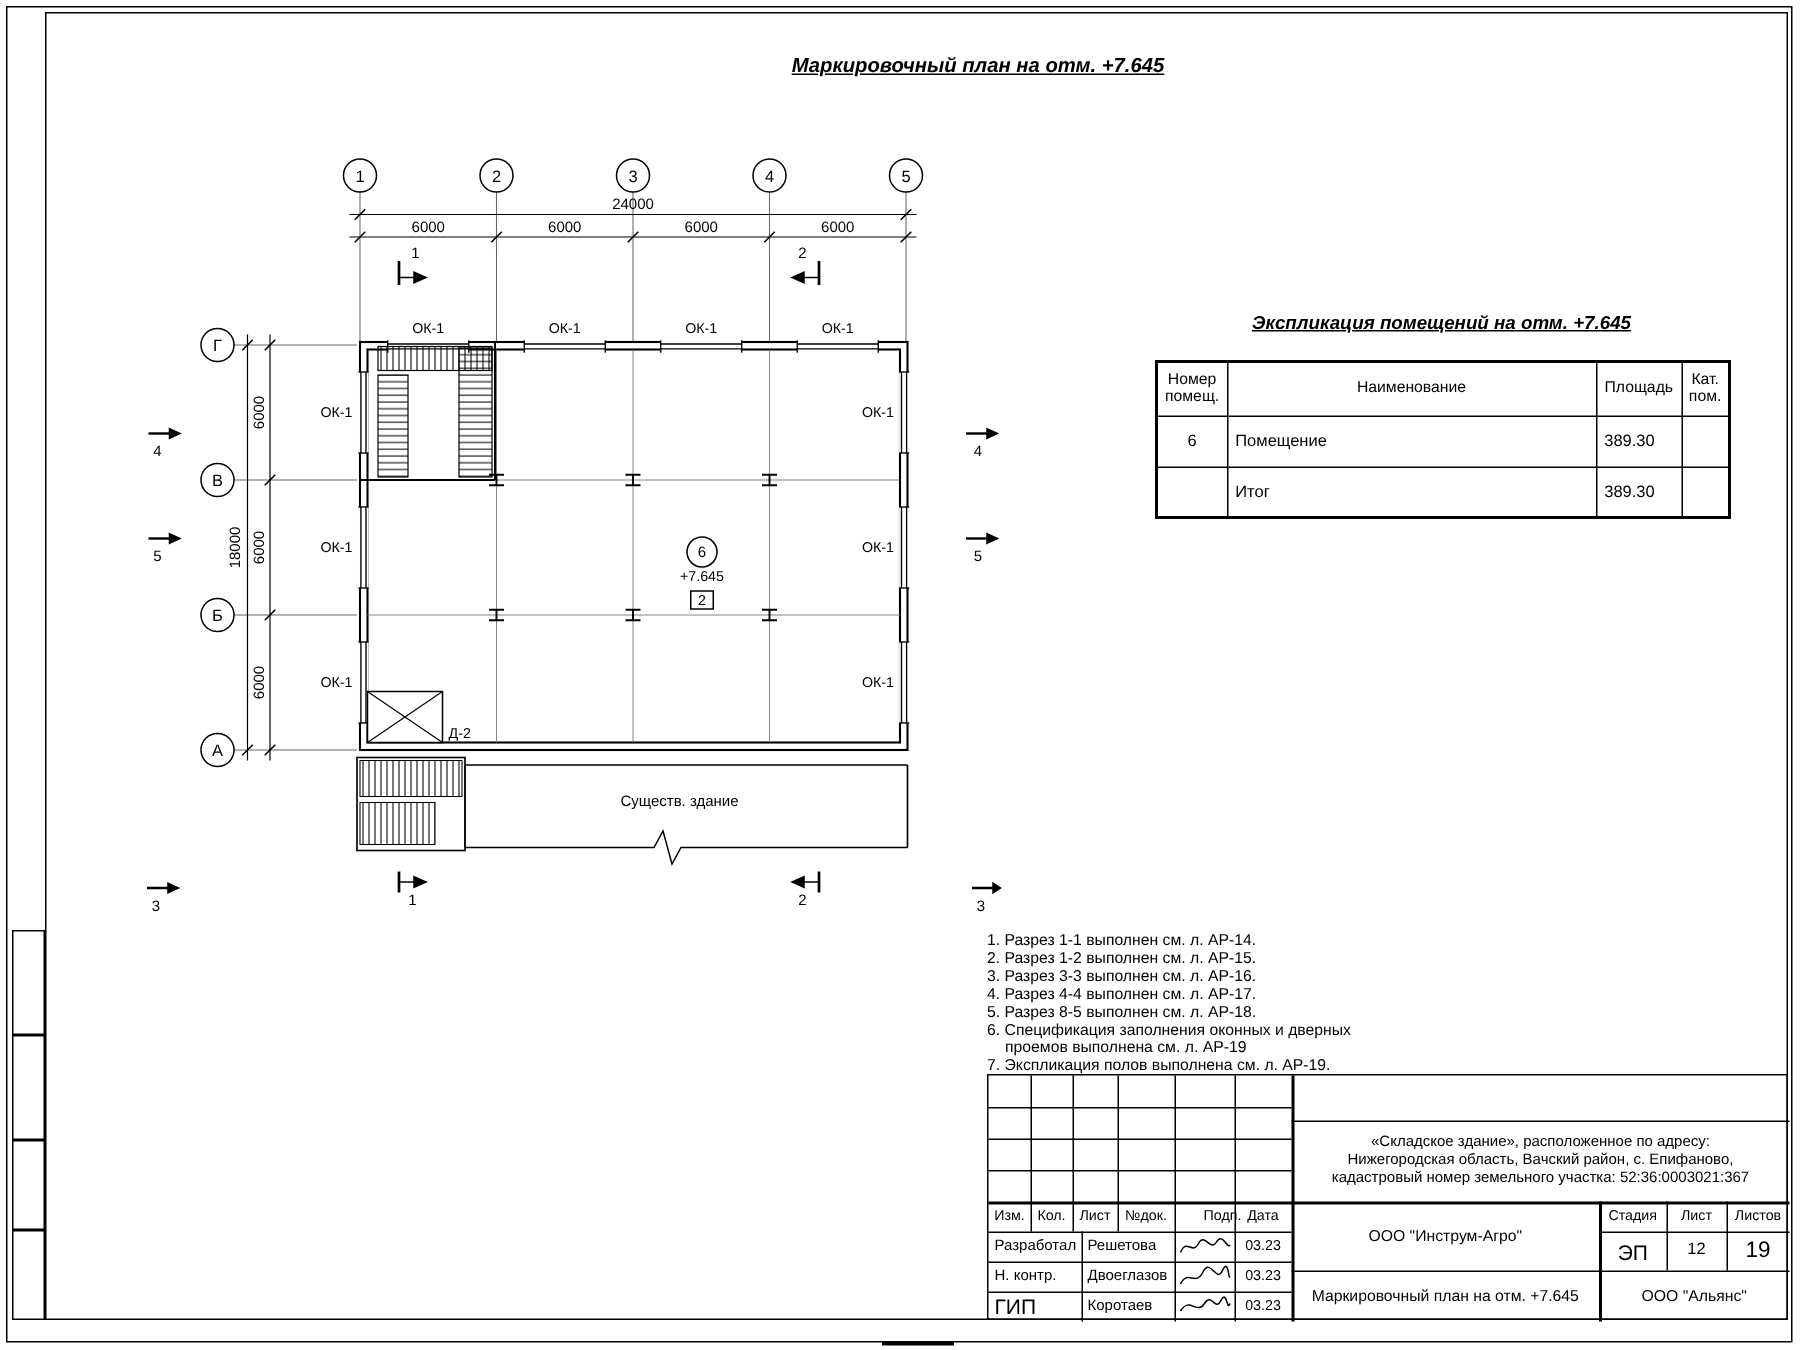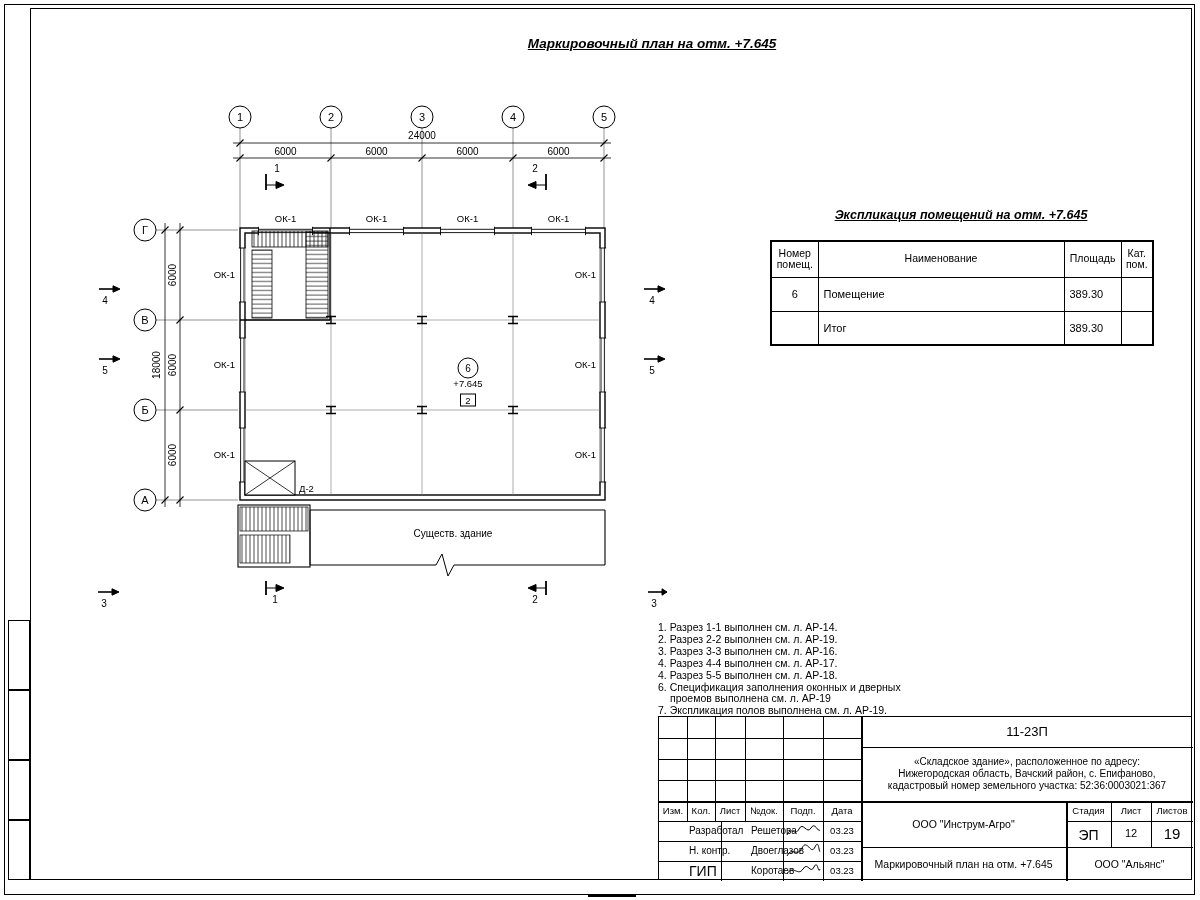--- a/index.html
+++ b/index.html
@@ -24,21 +24,21 @@
   table.sched td.ctr { text-align:center; }
 
   .notes { position:absolute; left:658px; top:622px; width:262px; }
   .note { font-size:10.5px; line-height:11.9px; padding-left:12px; text-indent:-12px; }
 
   .tb { position:absolute; left:658px; top:716px; width:534px; height:164px; border:1.6px solid #000; }
   .tb .v { position:absolute; width:1px; background:#000; }
   .tb .h { position:absolute; height:1px; background:#000; }
   .cell { position:absolute; display:flex; align-items:center; justify-content:center;
     text-align:center; line-height:1.2; }
-  .cell.left { justify-content:flex-start; text-align:left; padding-left:3px;margin-left:26px; }
+  .cell.left { justify-content:flex-start; text-align:left; padding-left:3px; }
   .cell.col { flex-direction:column; }
   .ebox { position:absolute; left:8px; width:22px; border:1px solid #000; background:#fff; }
   .fold-mark { position:absolute; left:588px; top:894px; width:48px; height:3px; background:#000; }
 </style>
 </head>
 <body>
 
 <div class="outer-border"></div>
 <div class="frame"></div>
 
@@ -324,24 +324,24 @@
     <td class="ctr"></td>
     <td>Итог</td>
     <td>389.30</td>
     <td></td>
   </tr>
 </tbody>
   </table>
 
 <div class="notes">
   <div class="note">1. Разрез 1-1 выполнен см. л. АР-14.</div>
-  <div class="note">2. Разрез 2-2 выполнен см. л. АР-19.</div>
+  <div class="note">2. Разрез 1-2 выполнен см. л. АР-15.</div>
   <div class="note">3. Разрез 3-3 выполнен см. л. АР-16.</div>
   <div class="note">4. Разрез 4-4 выполнен см. л. АР-17.</div>
-  <div class="note">4. Разрез 5-5 выполнен см. л. АР-18.</div>
+  <div class="note">5. Разрез 8-5 выполнен см. л. АР-18.</div>
   <div class="note">6. Спецификация заполнения оконных и дверных проемов выполнена см. л. АР-19</div>
   <div class="note">7. Экспликация полов выполнена см. л. АР-19.</div>
 </div>
 
 <div class="tb">
 
   <div class="v" style="left:202px;top:0;height:164px;width:1.5px"></div>
   <div class="v" style="left:28px;top:0;height:104px"></div>
   <div class="v" style="left:56px;top:0;height:104px"></div>
   <div class="v" style="left:86px;top:0;height:104px"></div>
@@ -356,41 +356,40 @@
   <div class="h" style="left:0;top:84px;width:534px;height:1.5px"></div>
   <div class="h" style="left:0;top:21px;width:202px"></div>
   <div class="h" style="left:0;top:42px;width:202px"></div>
   <div class="h" style="left:0;top:63px;width:202px"></div>
   <div class="h" style="left:0;top:104px;width:202px"></div>
   <div class="h" style="left:407px;top:104px;width:127px"></div>
   <div class="h" style="left:0;top:124px;width:202px"></div>
   <div class="h" style="left:0;top:144px;width:202px"></div>
   <div class="h" style="left:202px;top:130px;width:332px"></div>
 
-  <div class="cell" style="left:202px;top:0;width:332px;height:30px;font-size:13px">11-23П</div>
   <div class="cell col" style="left:202px;top:30px;width:332px;height:54px;font-size:10px">
     <div>«Складское здание», расположенное по адресу:</div>
     <div>Нижегородская область, Вачский район, с. Епифаново,</div>
     <div>кадастровый номер земельного участка: 52:36:0003021:367</div>
   </div>
   <div class="cell" style="left:202px;top:84px;width:205px;height:46px;font-size:10.5px">ООО "Инструм-Агро"</div>
   <div class="cell" style="left:202px;top:130px;width:205px;height:34px;font-size:10.5px">Маркировочный план на отм. +7.645</div>
   <div class="cell" style="left:407px;top:84px;width:45px;height:20px;font-size:9.5px">Стадия</div>
   <div class="cell" style="left:452px;top:84px;width:40px;height:20px;font-size:9.5px">Лист</div>
   <div class="cell" style="left:492px;top:84px;width:42px;height:20px;font-size:9.5px">Листов</div>
   <div class="cell" style="left:407px;top:105px;width:45px;height:26px;font-size:14px">ЭП</div>
   <div class="cell" style="left:452px;top:104px;width:40px;height:26px;font-size:11px">12</div>
   <div class="cell" style="left:492px;top:104px;width:42px;height:26px;font-size:15px">19</div>
   <div class="cell" style="left:407px;top:130px;width:127px;height:34px;font-size:10.5px">ООО "Альянс"</div>
 
   <div class="cell" style="left:0;top:84px;width:28px;height:20px;font-size:9.5px">Изм.</div>
   <div class="cell" style="left:28px;top:84px;width:28px;height:20px;font-size:9.5px">Кол.</div>
   <div class="cell" style="left:56px;top:84px;width:30px;height:20px;font-size:9.5px">Лист</div>
   <div class="cell" style="left:86px;top:84px;width:38px;height:20px;font-size:9.5px">№док.</div>
-  <div class="cell" style="left:124px;top:84px;width:40px;height:20px;font-size:9.5px">Подп.</div>
+  <div class="cell" style="left:136px;top:84px;width:40px;height:20px;font-size:9.5px">Подп.</div>
   <div class="cell" style="left:164px;top:84px;width:38px;height:20px;font-size:9.5px">Дата</div>
 
   <div class="cell left" style="left:1px;top:104px;width:61px;height:20px;font-size:10px">Разработал</div>
   <div class="cell left" style="left:63px;top:104px;width:61px;height:20px;font-size:10px">Решетова</div>
   <div class="cell" style="left:124px;top:104px;width:40px;height:20px">
     <svg width="36" height="16" viewBox="0 0 36 16">
         <path d="M2 12 C6 2, 10 14, 14 6 S 22 12, 26 5 S 33 10, 35 7" stroke="#000" fill="none" stroke-width="1"></path>
       </svg>
   </div>
   <div class="cell" style="left:164px;top:104px;width:38px;height:20px;font-size:9.5px">03.23</div>

